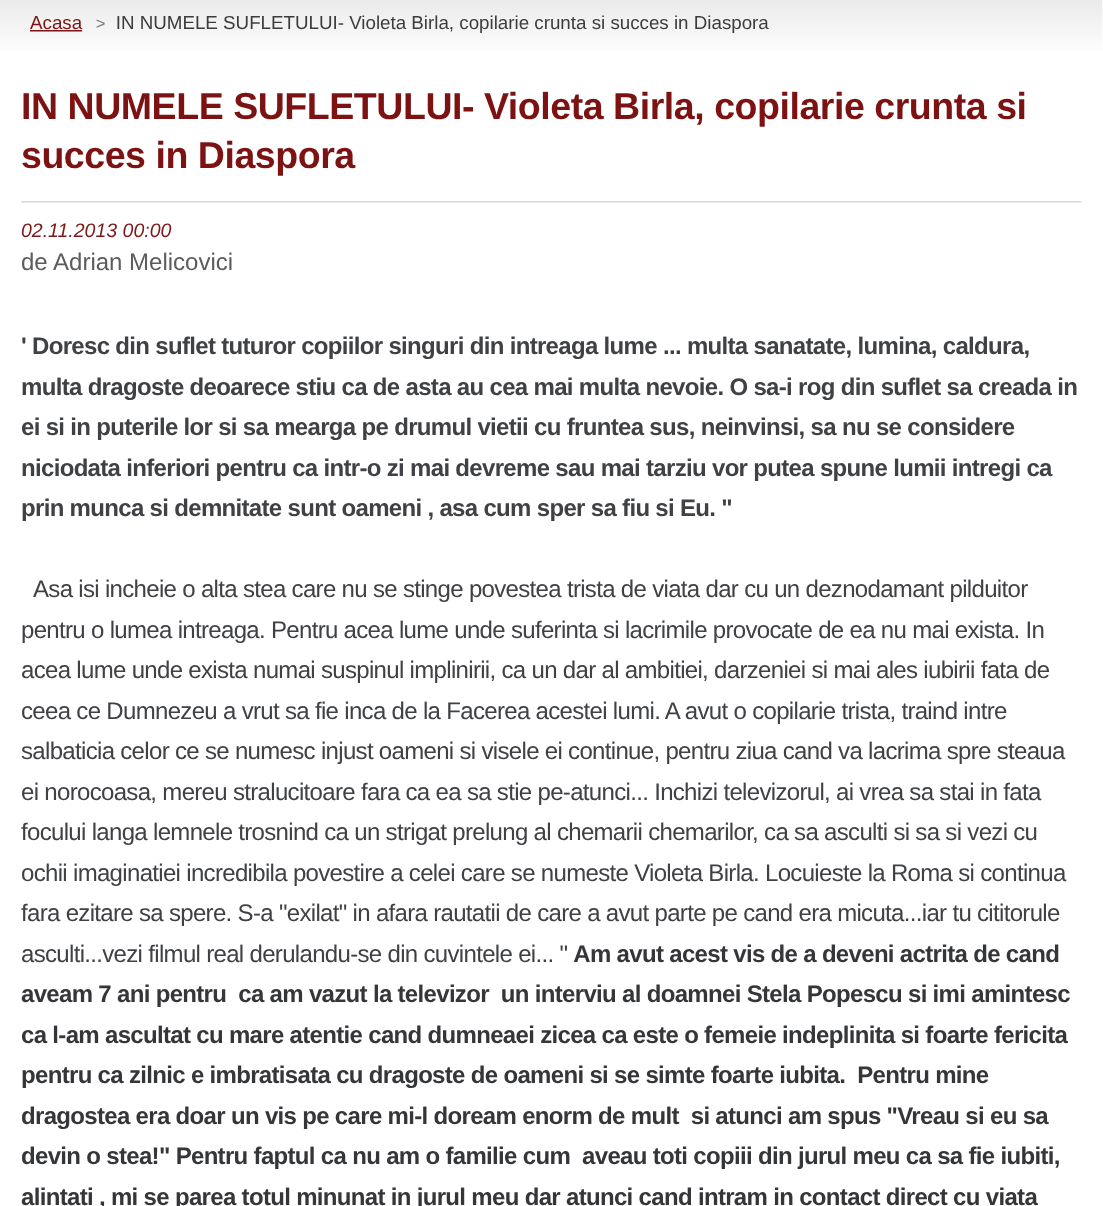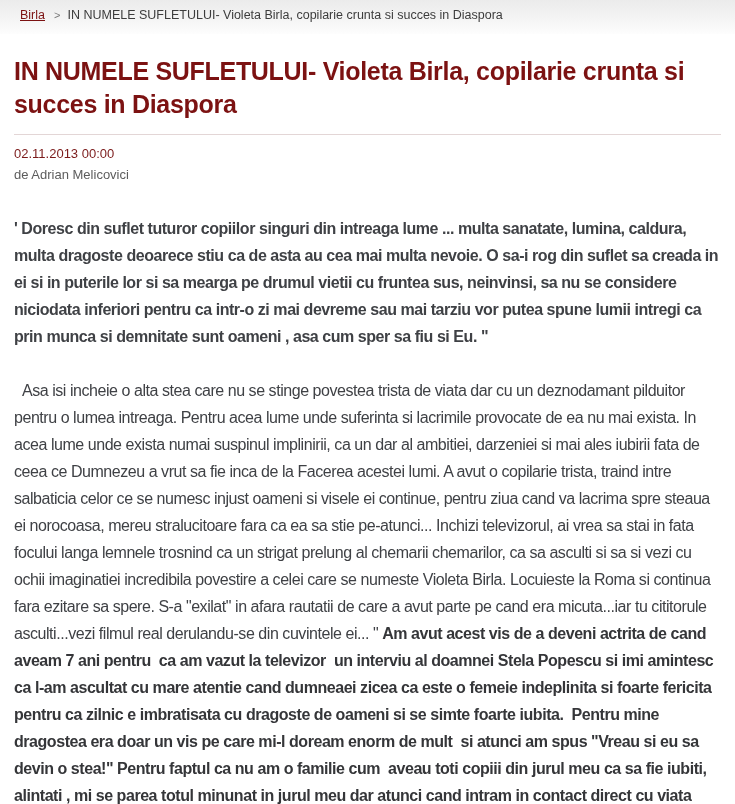--- a/index.html
+++ b/index.html
@@ -40,45 +40,46 @@
   }
   .title-divider {
     border: none;
     border-top: 1px solid #e3d6d6;
     margin: 13px 0 0 0;
   }
   .meta-date {
     margin-top: 11px;
     font-size: 13px;
     color: #7b1a1a;
+    font-style: italic;
   }
   .meta-author {
     margin-top: 6px;
-    font-size: 13px;
+    font-size: 16px;
     color: #5c5c5c;
   }
   .article-body p {
     font-size: 16px;
     line-height: 27px;
     letter-spacing: -0.45px;
     white-space: pre-wrap;
     color: #3f4145;
   }
   .p-intro {
     margin-top: 33px;
     font-weight: bold;
     color: #353639;
   }
   .p-main { margin-top: 27px; }
   .bold-run { font-weight: bold; color: #353639; }
 </style>
 </head>
 <body>
 
-<div class="crumb-bar"><a href="#">Birla</a><span class="crumb-sep">&gt;</span><span>IN NUMELE SUFLETULUI- Violeta Birla, copilarie crunta si succes in Diaspora</span></div>
+<div class="crumb-bar"><a href="#">Acasa</a><span class="crumb-sep">&gt;</span><span>IN NUMELE SUFLETULUI- Violeta Birla, copilarie crunta si succes in Diaspora</span></div>
 
 <div class="content">
   <h1>IN NUMELE SUFLETULUI- Violeta Birla, copilarie crunta si succes in Diaspora</h1>
   <hr class="title-divider">
   <div class="meta-date">02.11.2013 00:00</div>
   <div class="meta-author">de Adrian Melicovici</div>
 
   <div class="article-body">
     <p class="p-intro">' Doresc din suflet tuturor copiilor singuri din intreaga lume ... multa sanatate, lumina, caldura, multa dragoste deoarece stiu ca de asta au cea mai multa nevoie. O sa-i rog din suflet sa creada in ei si in puterile lor si sa mearga pe drumul vietii cu fruntea sus, neinvinsi, sa nu se considere niciodata inferiori pentru ca intr-o zi mai devreme sau mai tarziu vor putea spune lumii intregi ca prin munca si demnitate sunt oameni , asa cum sper sa fiu si Eu. "</p>
     <p class="p-main"><span>  Asa isi incheie o alta stea care nu se stinge povestea trista de viata dar cu un deznodamant pilduitor pentru o lumea intreaga. Pentru acea lume unde suferinta si lacrimile provocate de ea nu mai exista. In acea lume unde exista numai suspinul implinirii, ca un dar al ambitiei, darzeniei si mai ales iubirii fata de ceea ce Dumnezeu a vrut sa fie inca de la Facerea acestei lumi. A avut o copilarie trista, traind intre salbaticia celor ce se numesc injust oameni si visele ei continue, pentru ziua cand va lacrima spre steaua ei norocoasa, mereu stralucitoare fara ca ea sa stie pe-atunci... Inchizi televizorul, ai vrea sa stai in fata focului langa lemnele trosnind ca un strigat prelung al chemarii chemarilor, ca sa asculti si sa si vezi cu ochii imaginatiei incredibila povestire a celei care se numeste Violeta Birla. Locuieste la Roma si continua fara ezitare sa spere. S-a "exilat" in afara rautatii de care a avut parte pe cand era micuta...iar tu cititorule asculti...vezi filmul real derulandu-se din cuvintele ei... " </span><span class="bold-run">Am avut acest vis de a deveni actrita de cand aveam 7 ani pentru  ca am vazut la televizor  un interviu al doamnei Stela Popescu si imi amintesc ca l-am ascultat cu mare atentie cand dumneaei zicea ca este o femeie indeplinita si foarte fericita pentru ca zilnic e imbratisata cu dragoste de oameni si se simte foarte iubita.  Pentru mine dragostea era doar un vis pe care mi-l doream enorm de mult  si atunci am spus "Vreau si eu sa devin o stea!" Pentru faptul ca nu am o familie cum  aveau toti copiii din jurul meu ca sa fie iubiti, alintati , mi se parea totul minunat in jurul meu dar atunci cand intram in contact direct cu viata mea stiam ca tot ce era frumos calduros si colorat era doar un vis . Mama a renuntat la mine la o luna dupa ce mi-a dat viata i-ar tatal meu la foarte scurt timp pentru ca isi gasise o noua concubina si tot ea la sfatuit chiar sa ma dea la cresa . De la spitalul unde mama mea ma lasase fara sa se mai intoarca vreodata , am mers in orfelinat pana la varsta de 3 ani , unde era o viata grea nu numai ptr mine ci ptr toti copii care eram acolo : mancare doar gris cu lapte si noi mereu neingrijiti, cred ca eram  toti bolnavi , dar timpul a trecut incet -incet si intr-o zi cand eu aveam deja 3 anisori acesta femeie care traia cu tatal meu a hotarat sa vina impreuna cu el si sa ma ia de acolo .... acum inteleg si stiu ca nu m-a luat doar ptr ca ii era mila de un copil nevinovat ci ptr ca avea o constiinta un pic murdara si se temea ca tatal meu putea vreodata sa ii reproseze ca a luat-o cu 3 copii dintre care 2 inca erau acasa iar eu sufeream intr-un orfelinat. "</span></p>

